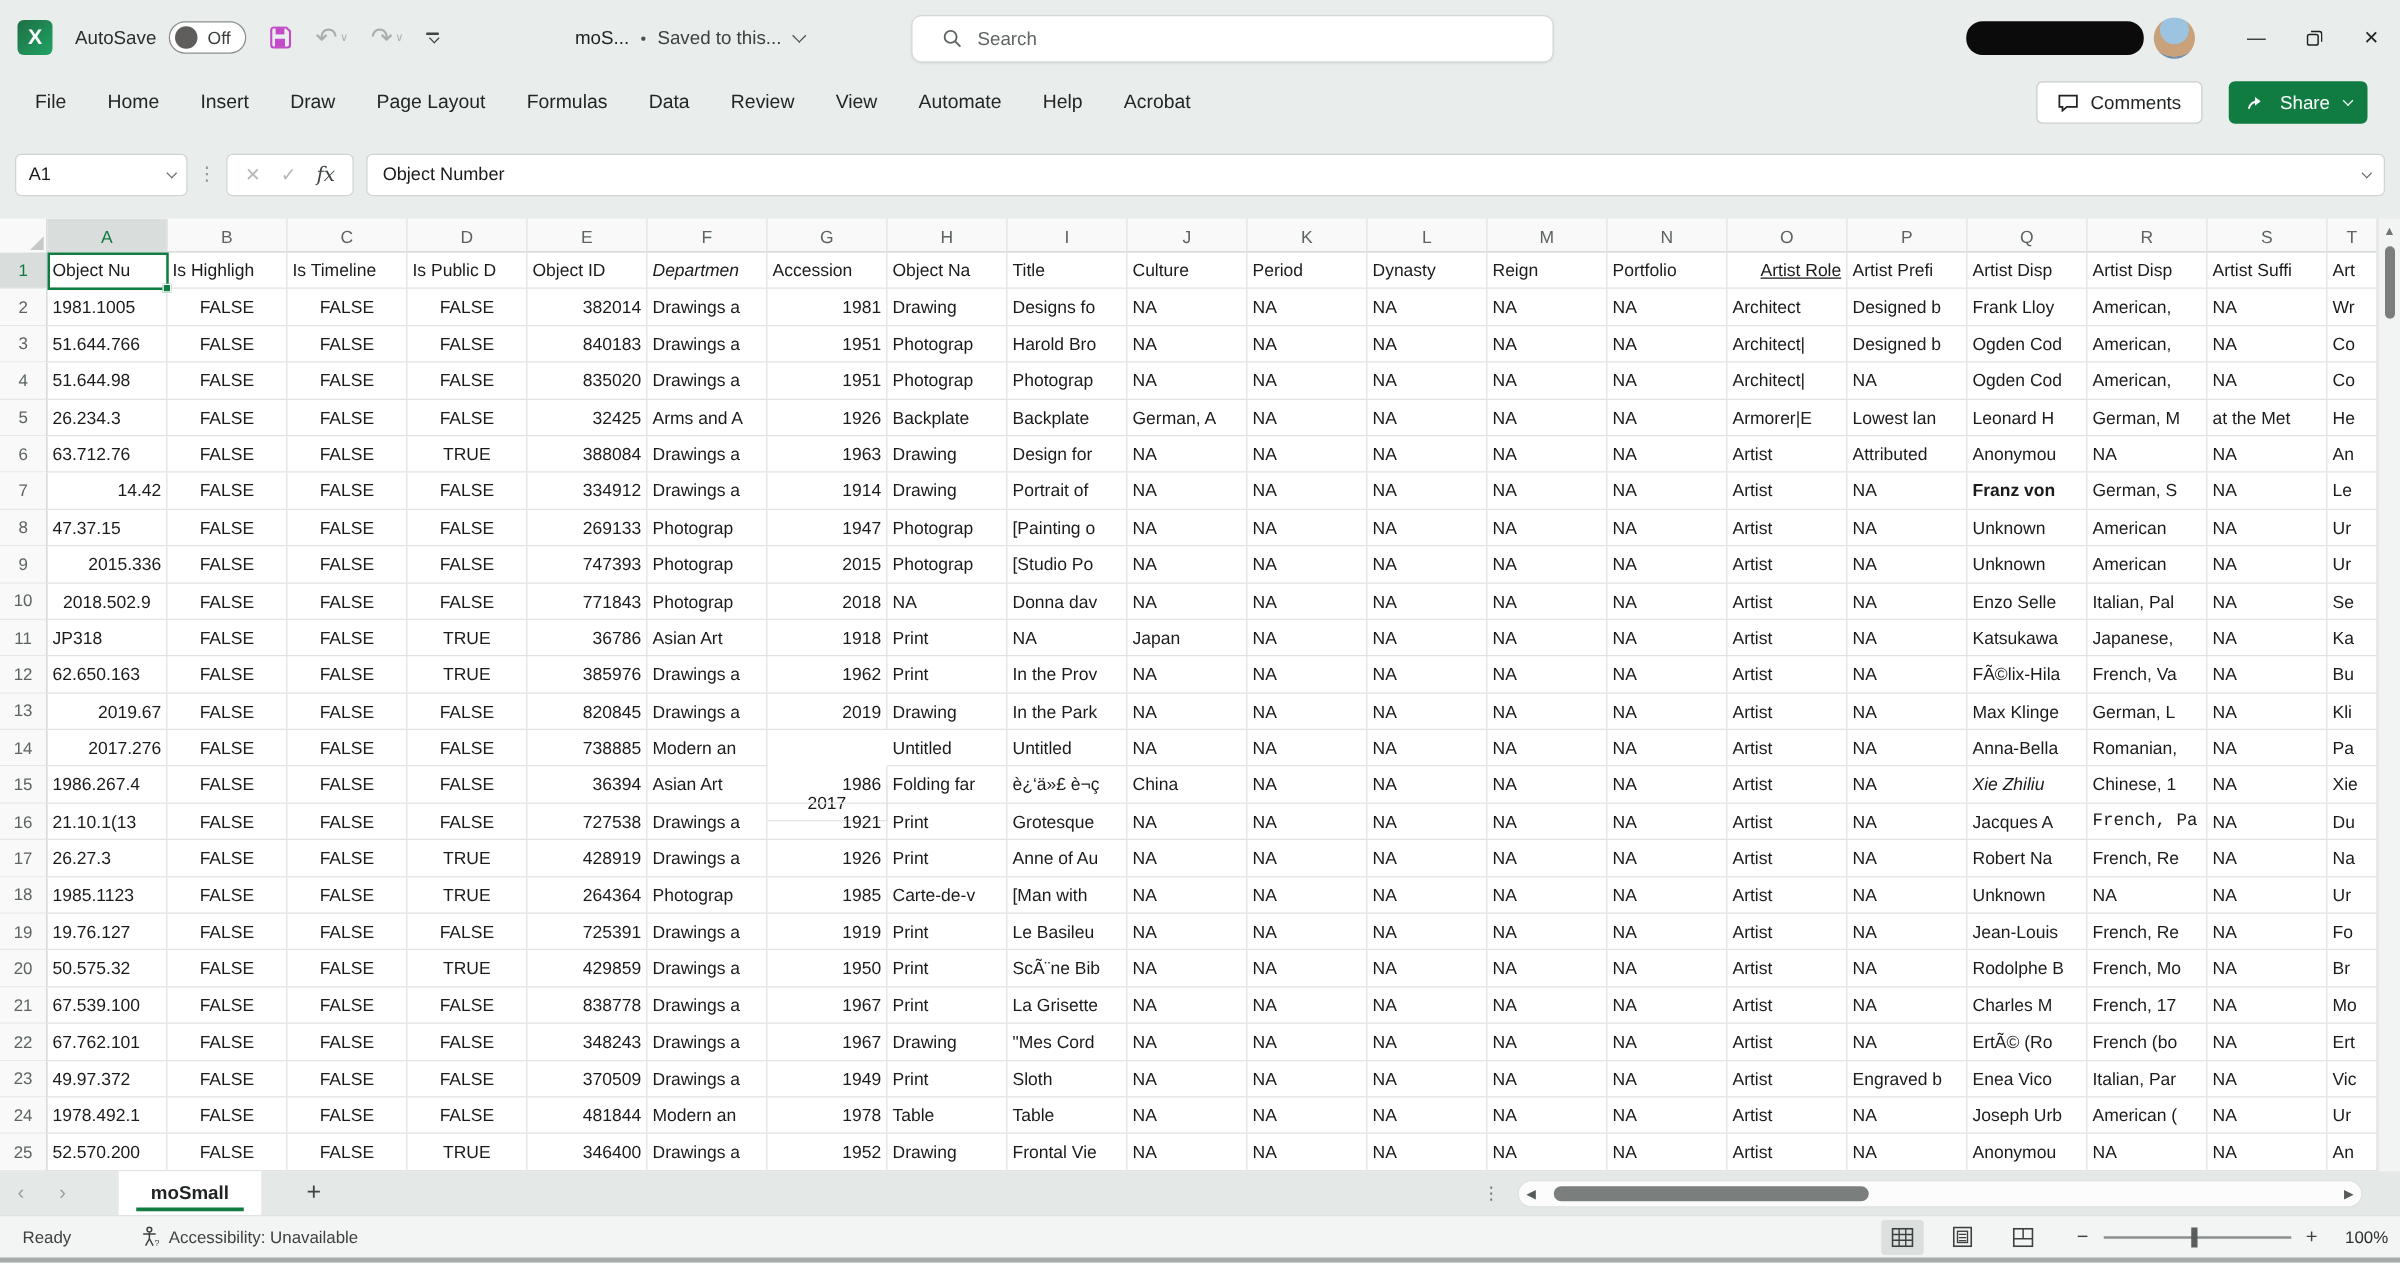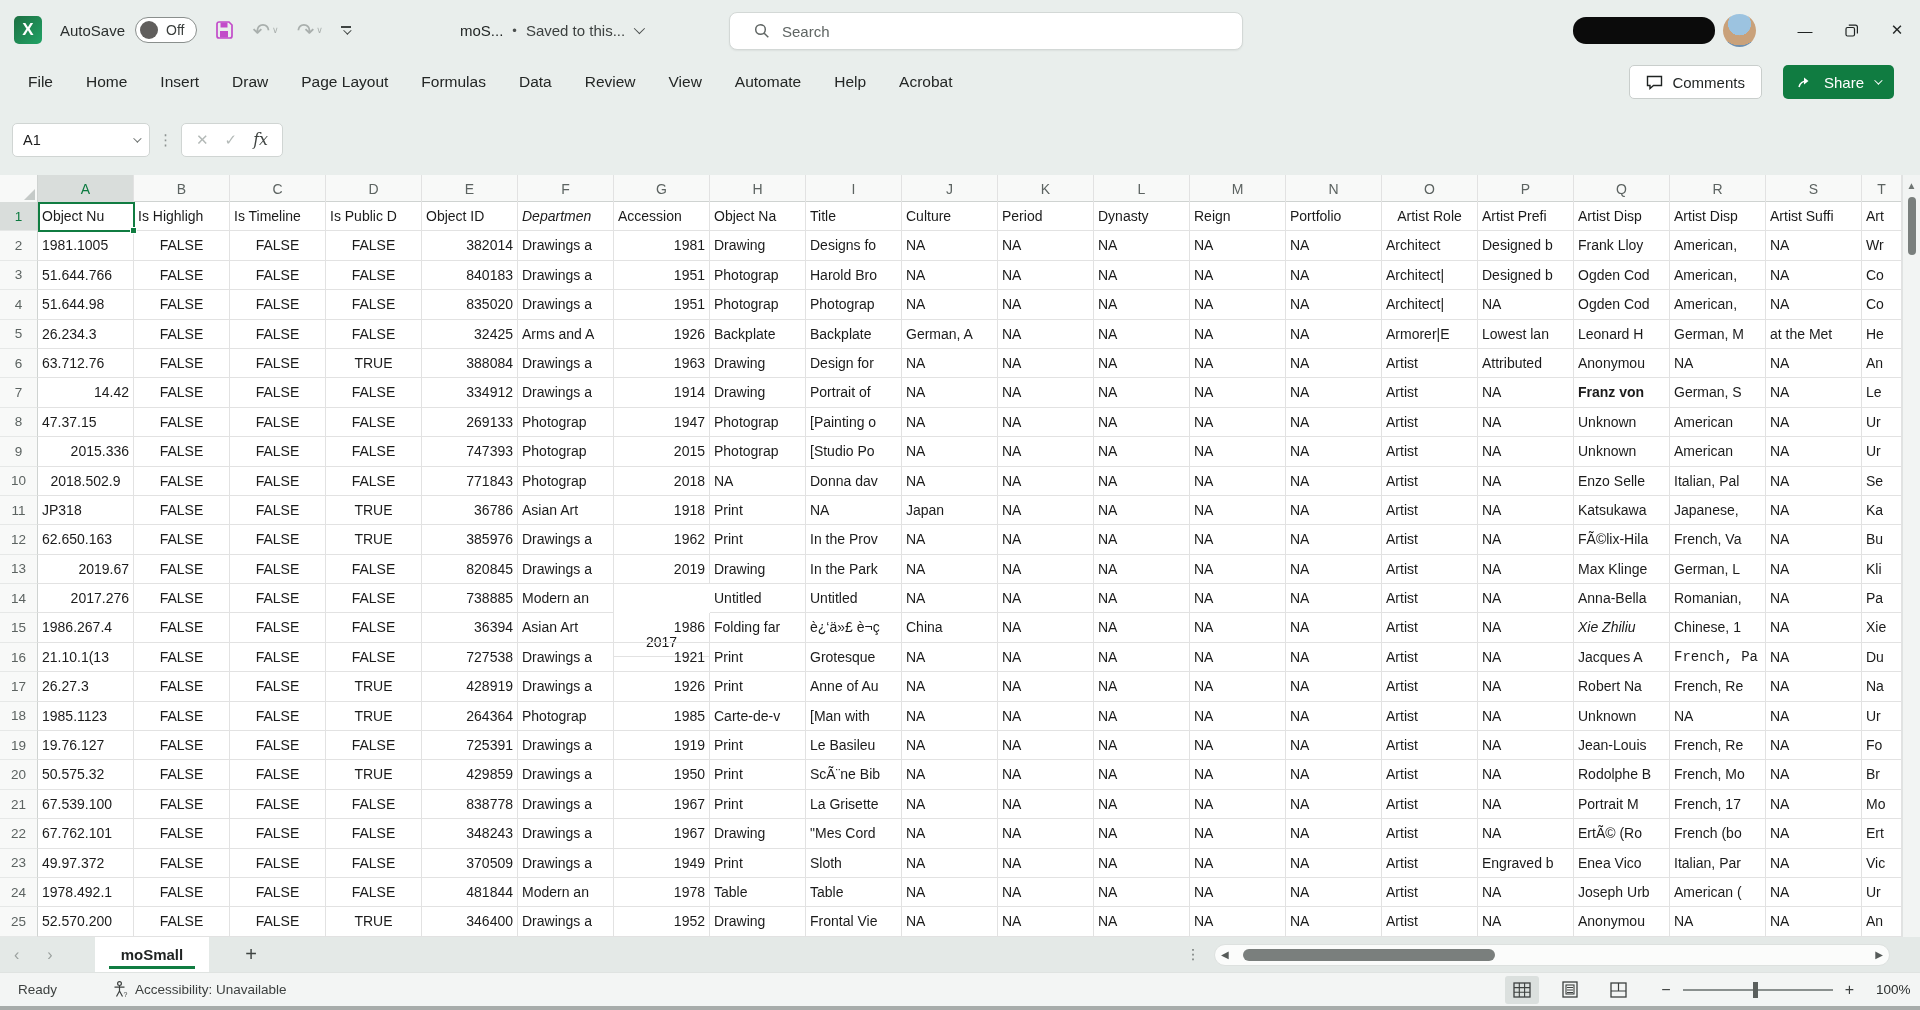--- a/index.html
+++ b/index.html
@@ -220,20 +220,24 @@
   <div class="namebox">
     <span>A1</span>
     <span class="chev"></span>
   </div>
   <div class="vdots">⋮</div>
   <div class="fxbox">
     <span class="fx-x">✕</span>
     <span class="fx-check">✓</span>
     <span class="fx-fx">fx</span>
   </div>
+  <div class="formulafield">
+    <span>Object Number</span>
+    <span class="chev"></span>
+  </div>
 </div>
 
 <div id="grid">
   <div class="hdr-row">
       <div class="corner">
         <span class="tri"></span>
       </div>
       <div class="colhdr sel" style="width: 96px;">A</div>
       <div class="colhdr" style="width: 96px;">B</div>
       <div class="colhdr" style="width: 96px;">C</div>
@@ -264,21 +268,21 @@
       <div class="cell" style="width: 96px; text-align: left;">Object ID</div>
       <div class="cell" style="width: 96px; text-align: left; font-style: italic;">Departmen</div>
       <div class="cell" style="width: 96px; text-align: left;">Accession</div>
       <div class="cell" style="width: 96px; text-align: left;">Object Na</div>
       <div class="cell" style="width: 96px; text-align: left;">Title</div>
       <div class="cell" style="width: 96px; text-align: left;">Culture</div>
       <div class="cell" style="width: 96px; text-align: left;">Period</div>
       <div class="cell" style="width: 96px; text-align: left;">Dynasty</div>
       <div class="cell" style="width: 96px; text-align: left;">Reign</div>
       <div class="cell" style="width: 96px; text-align: left;">Portfolio</div>
-      <div class="cell" style="width: 96px; text-align: center;">Artist Role</div>
+      <div class="cell" style="width: 96px; text-align: right; text-decoration: underline;">Artist Role</div>
       <div class="cell" style="width: 96px; text-align: left;">Artist Prefi</div>
       <div class="cell" style="width: 96px; text-align: left;">Artist Disp</div>
       <div class="cell" style="width: 96px; text-align: left;">Artist Disp</div>
       <div class="cell" style="width: 96px; text-align: left;">Artist Suffi</div>
       <div class="cell" style="width: 40px; text-align: left;">Art</div>
     </div>
     <div class="grid-row">
       <div class="rowhdr">2</div>
       <div class="cell" style="width: 96px; text-align: left;">1981.1005</div>
       <div class="cell" style="width: 96px; text-align: center;">FALSE</div>
@@ -726,21 +730,21 @@
       <div class="cell" style="width: 96px; text-align: right;">1967</div>
       <div class="cell" style="width: 96px; text-align: left;">Print</div>
       <div class="cell" style="width: 96px; text-align: left;">La Grisette</div>
       <div class="cell" style="width: 96px; text-align: left;">NA</div>
       <div class="cell" style="width: 96px; text-align: left;">NA</div>
       <div class="cell" style="width: 96px; text-align: left;">NA</div>
       <div class="cell" style="width: 96px; text-align: left;">NA</div>
       <div class="cell" style="width: 96px; text-align: left;">NA</div>
       <div class="cell" style="width: 96px; text-align: left;">Artist</div>
       <div class="cell" style="width: 96px; text-align: left;">NA</div>
-      <div class="cell" style="width: 96px; text-align: left;">Portrait M</div>
+      <div class="cell" style="width: 96px; text-align: left;">Charles M</div>
       <div class="cell" style="width: 96px; text-align: left;">French, 17</div>
       <div class="cell" style="width: 96px; text-align: left;">NA</div>
       <div class="cell" style="width: 40px; text-align: left;">Mo</div>
     </div>
     <div class="grid-row">
       <div class="rowhdr">22</div>
       <div class="cell" style="width: 96px; text-align: left;">67.762.101</div>
       <div class="cell" style="width: 96px; text-align: center;">FALSE</div>
       <div class="cell" style="width: 96px; text-align: center;">FALSE</div>
       <div class="cell" style="width: 96px; text-align: center;">FALSE</div>

